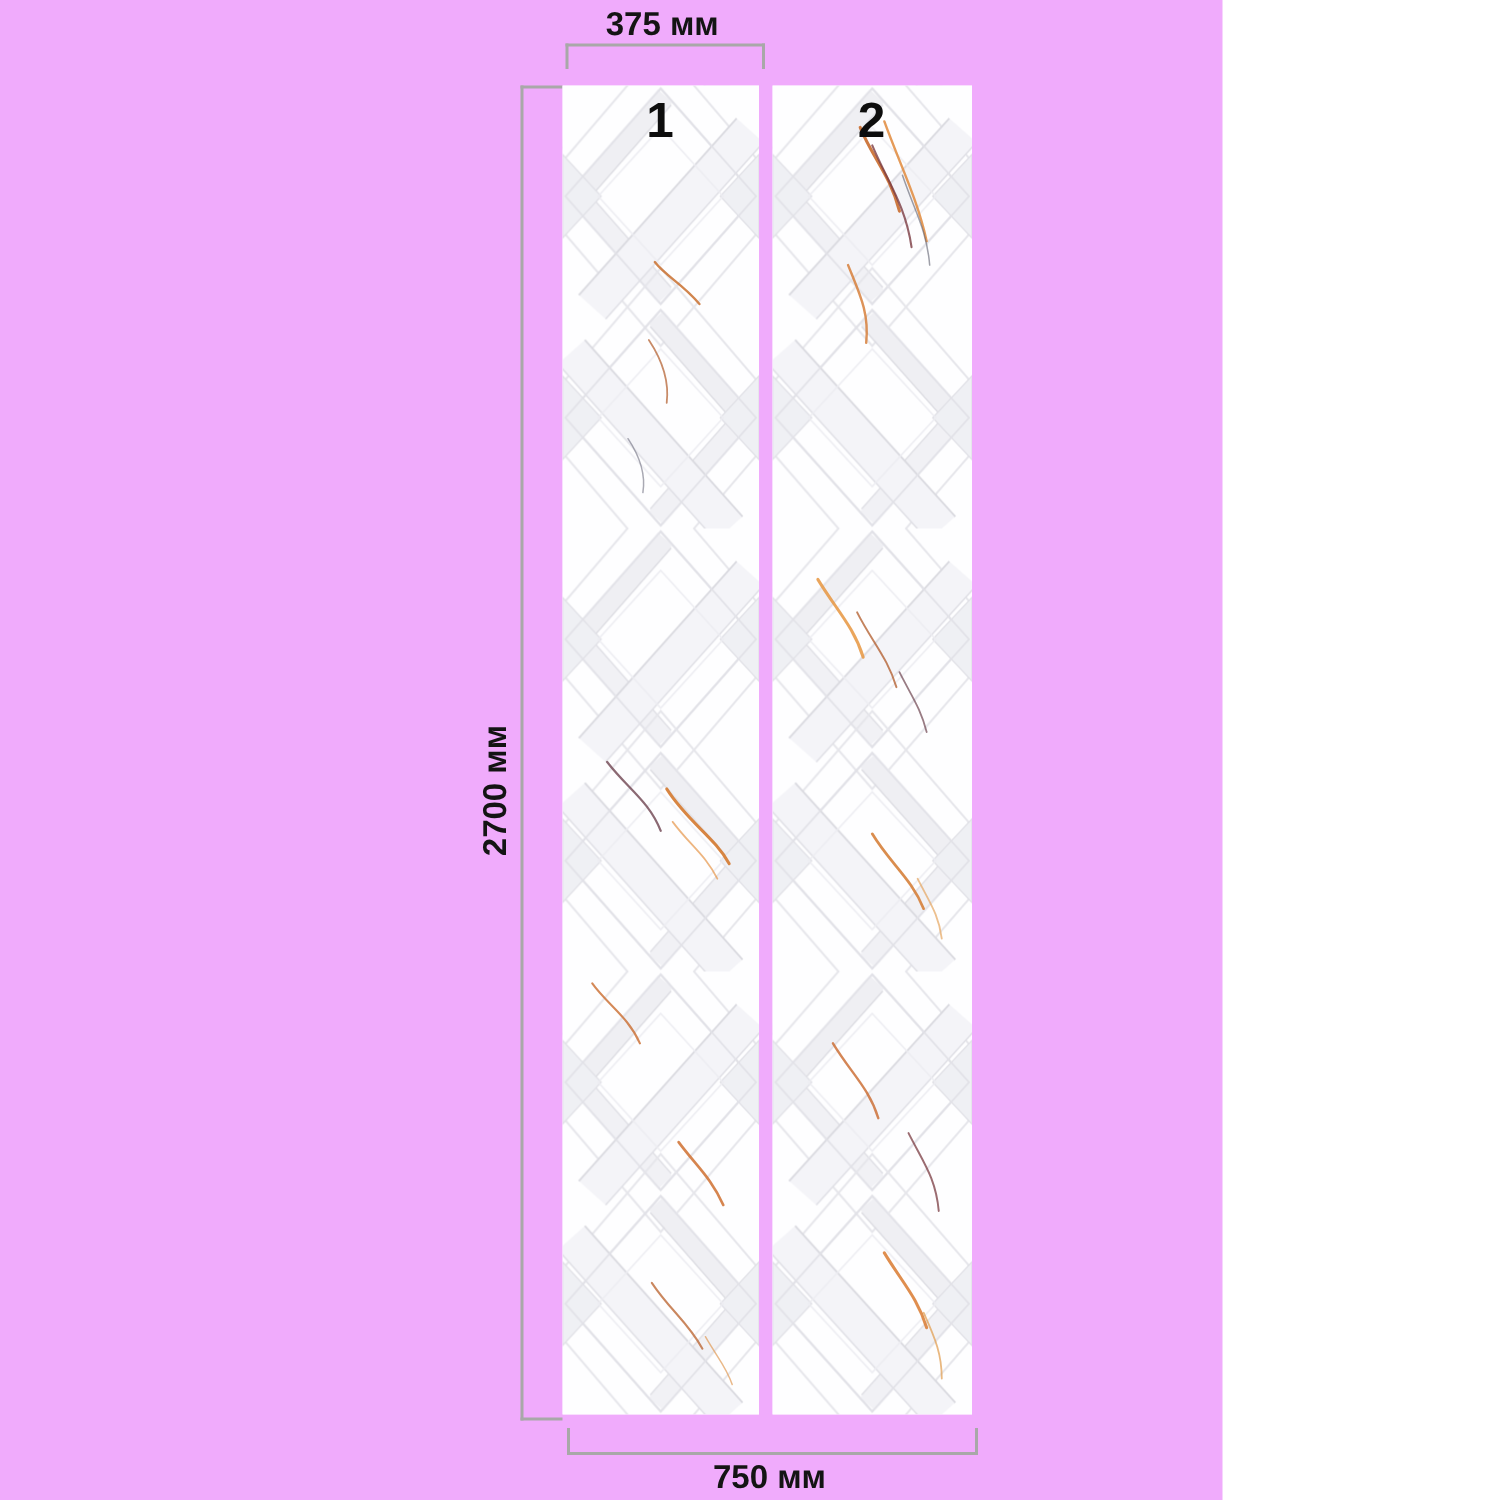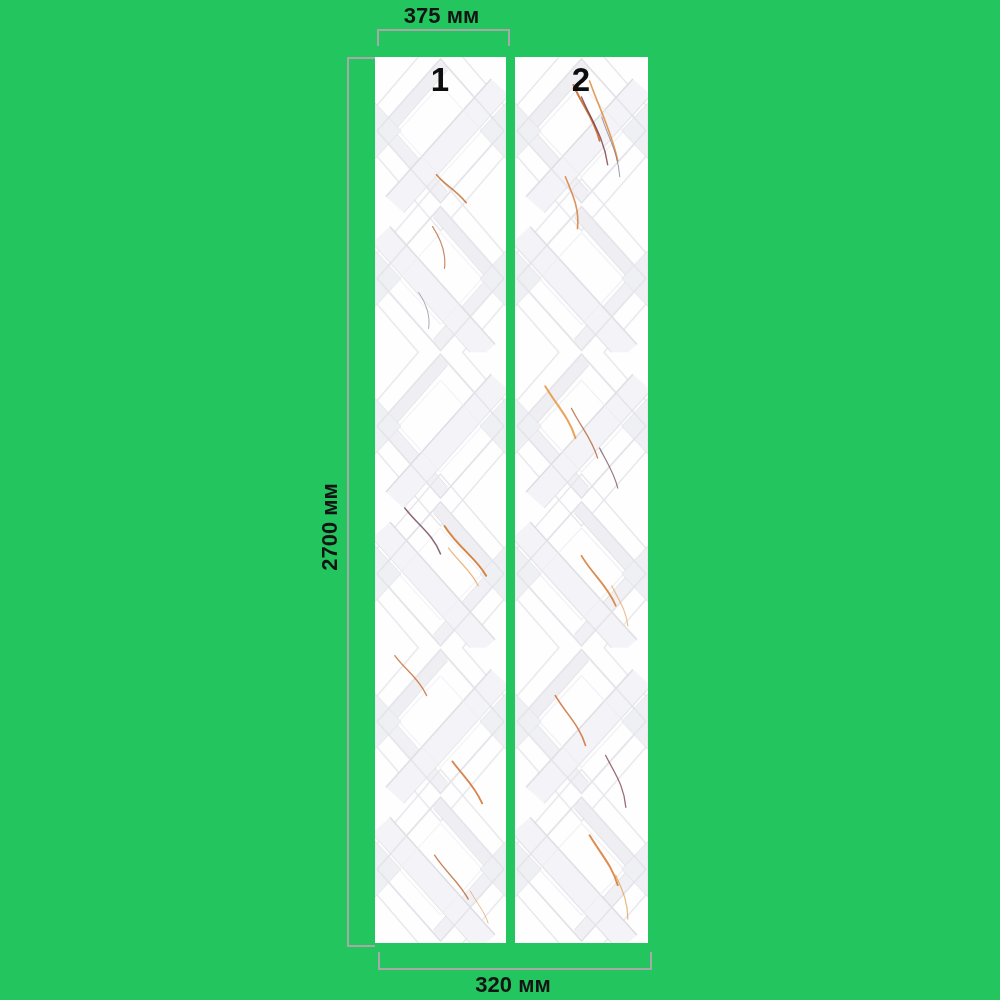--- a/index.html
+++ b/index.html
@@ -1,17 +1,17 @@
 <!DOCTYPE html>
 <html><head>
 <meta charset="utf-8">
 <style>
   html,body{margin:0;padding:0;background:#ffffff;}
   .canvas{
-    position:relative;width:1000px;height:1000px;background:#22c55e;
+    position:relative;width:815px;height:1000px;background:#f0abfc;
     font-family:"Liberation Sans",sans-serif;overflow:hidden;
   }
   
   .dim{position:absolute;border:0 solid #a8a8a8;}
   .dim-top{left:377px;top:29px;width:129px;height:15px;
     border-top:2px solid #a8a8a8;border-left:2px solid #a8a8a8;border-right:2px solid #a8a8a8;}
   .dim-bottom{left:378px;top:952px;width:270px;height:16px;
     border-bottom:2px solid #a8a8a8;border-left:2px solid #a8a8a8;border-right:2px solid #a8a8a8;}
   .dim-left{left:347px;top:57px;width:26px;height:886px;
     border-left:2px solid #a8a8a8;border-top:2px solid #a8a8a8;border-bottom:2px solid #a8a8a8;}
@@ -122,15 +122,15 @@
         <path d="M40,640 C52,660 64,670 70,690" stroke="#c9682c" stroke-width="1.6" opacity="0.8"></path>
         <path d="M90,700 C100,720 108,730 110,752" stroke="#7a3b42" stroke-width="1.3" opacity="0.75"></path>
         <path d="M74,780 C86,800 96,810 102,830" stroke="#d97a30" stroke-width="2" opacity="0.85"></path>
         <path d="M100,820 C108,838 112,848 112,864" stroke="#e09a4a" stroke-width="1.2" opacity="0.7"></path>
       </g>
     </svg>
     <div class="panel-num">2</div>
   </div>
 
   <div class="dim dim-bottom"></div>
-  <div class="dim-label bottom">320 мм</div>
+  <div class="dim-label bottom">750 мм</div>
 
 </div>
 
 </body></html>

